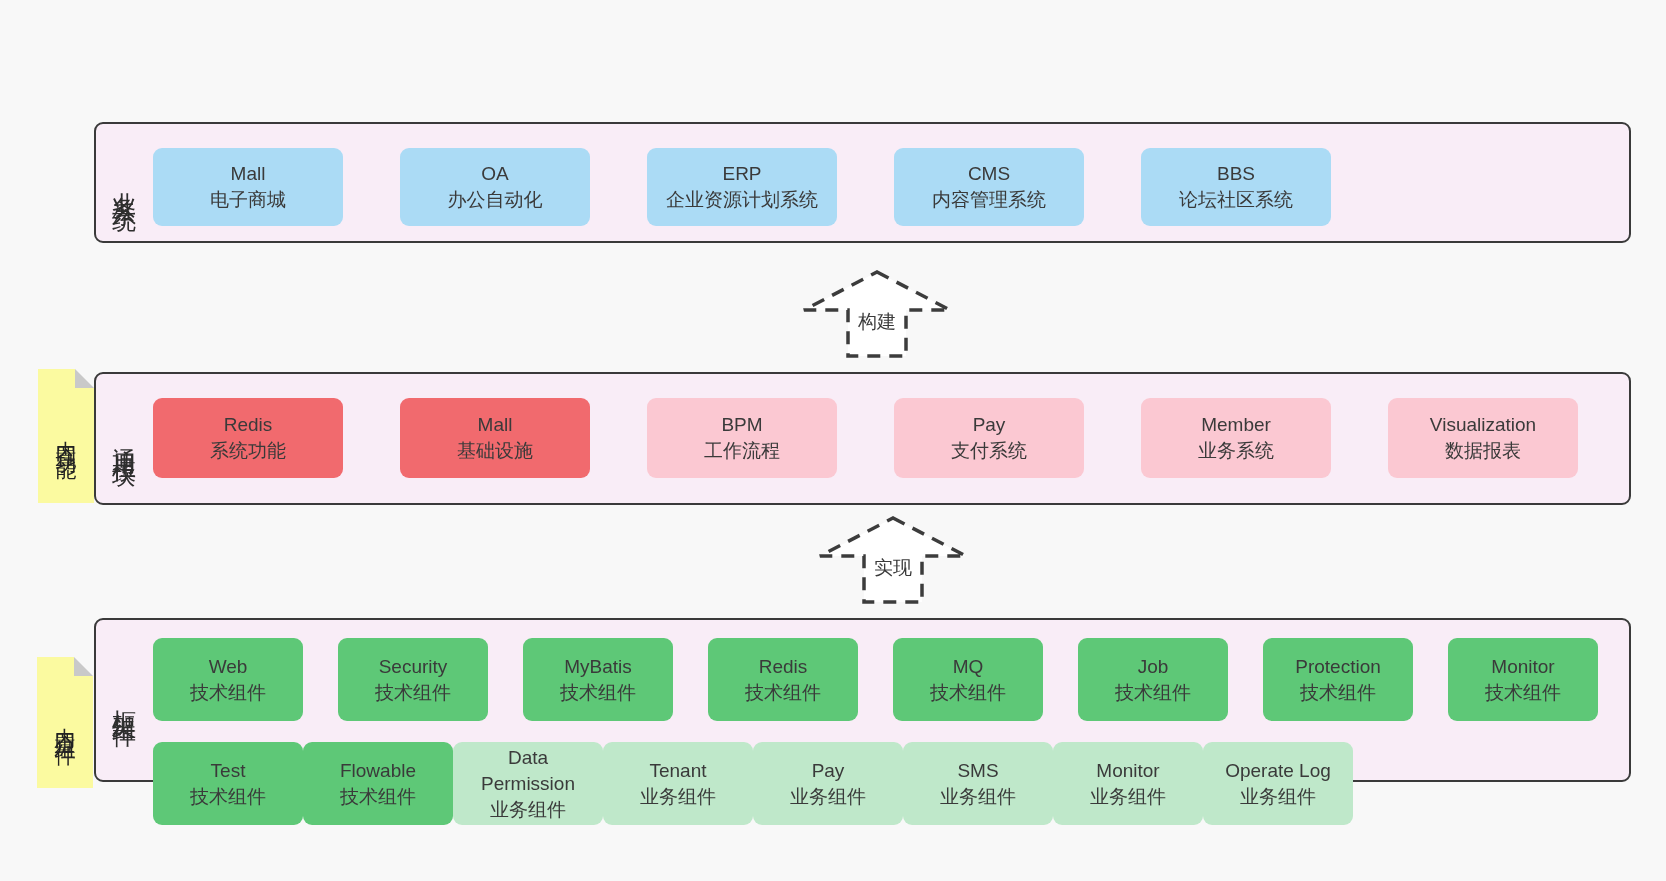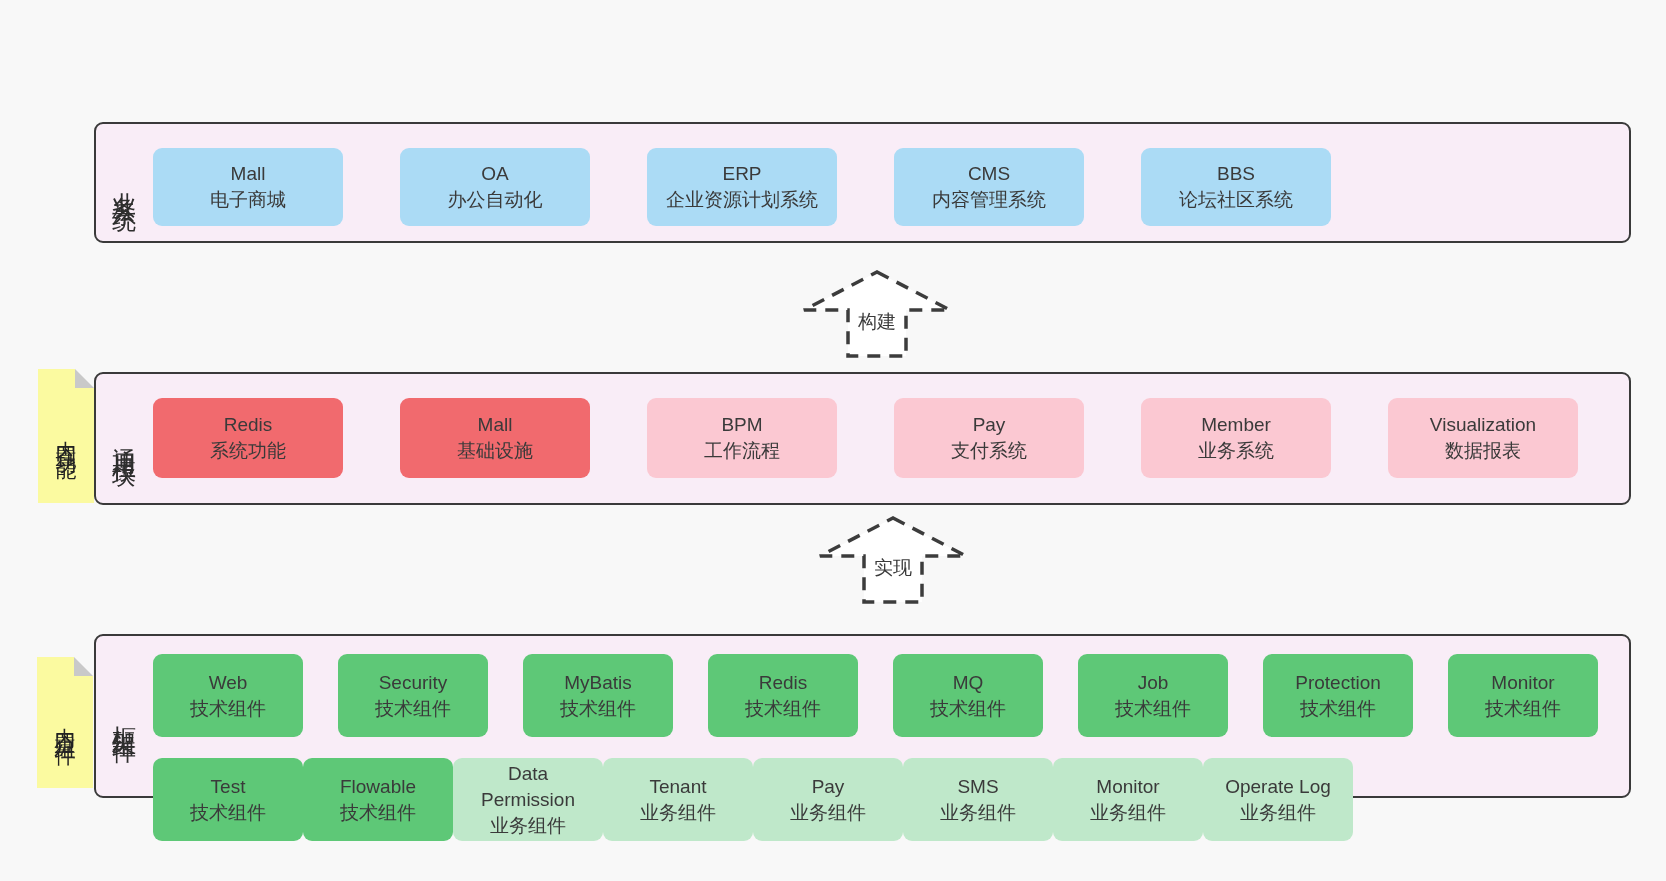--- a/index.html
+++ b/index.html
@@ -15,21 +15,21 @@
   
   .band {
     position:absolute;
     left:94px; width:1537px;
     background: var(--band-bg, #f9edf7);
     border: 2.5px solid var(--band-border, #3a3a3a);
     border-radius: 9px;
   }
   .band-1 { top:122px; height:121px; }
   .band-2 { top:372px; height:133px; }
-  .band-3 { top:634px; height:164px; }
+  .band-3 { top:618px; height:164px; }
 
   .band-label {
     position:absolute; left:12px; top:50%;
     transform: translateY(-50%);
     writing-mode: vertical-rl; text-orientation: upright;
     font-size:24px; letter-spacing:5px; color:#2e2e2e;
     white-space: nowrap;
   }
 
   

